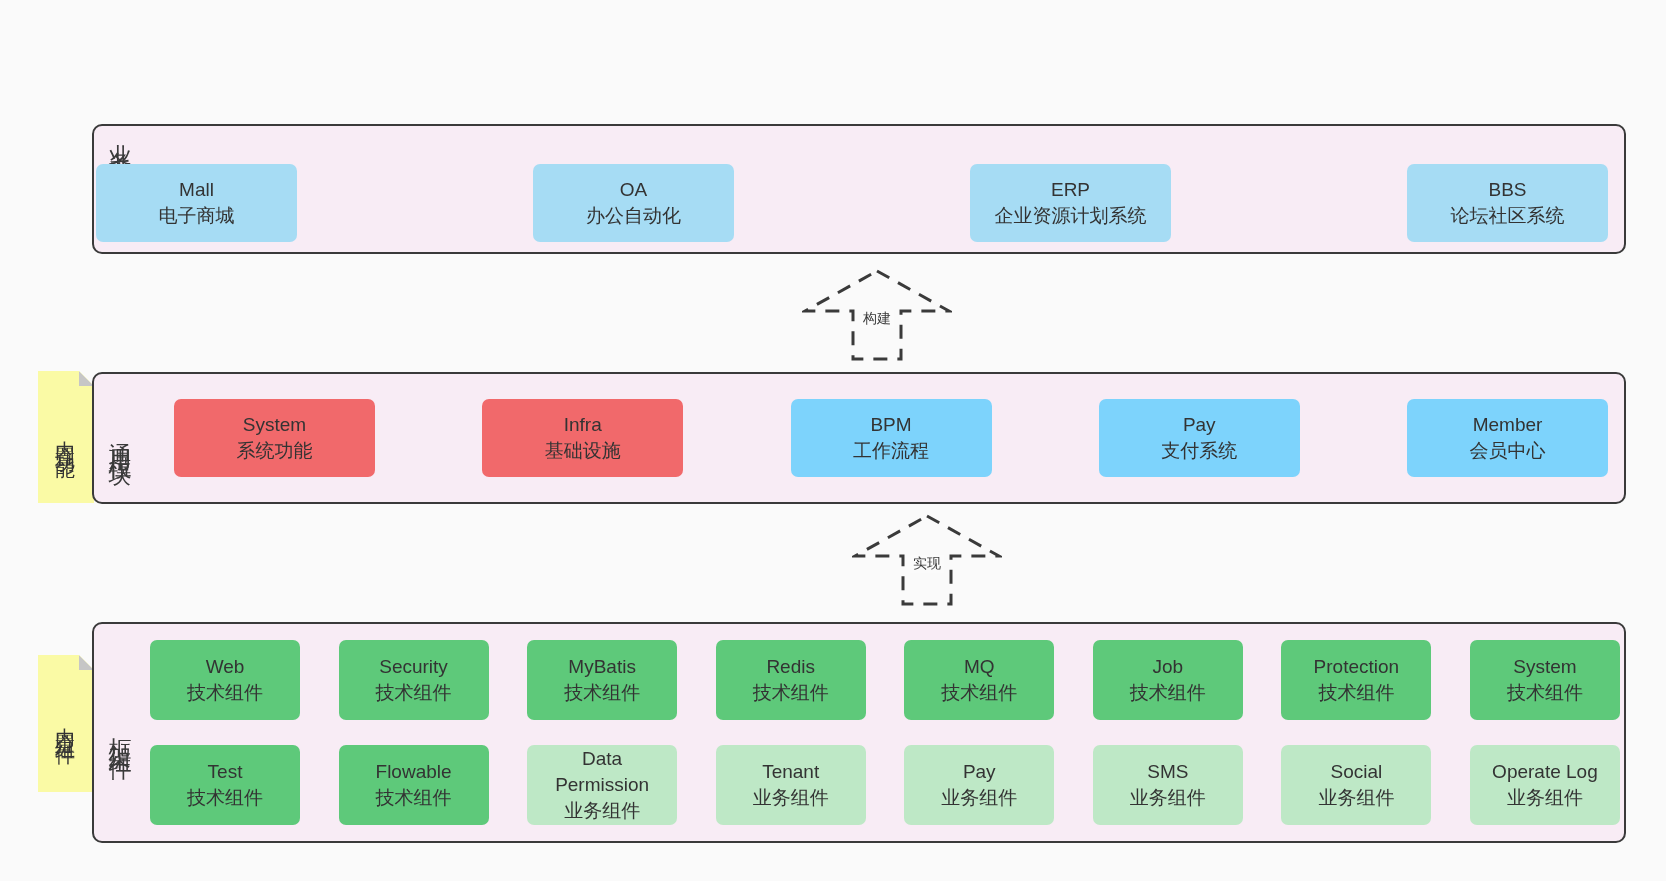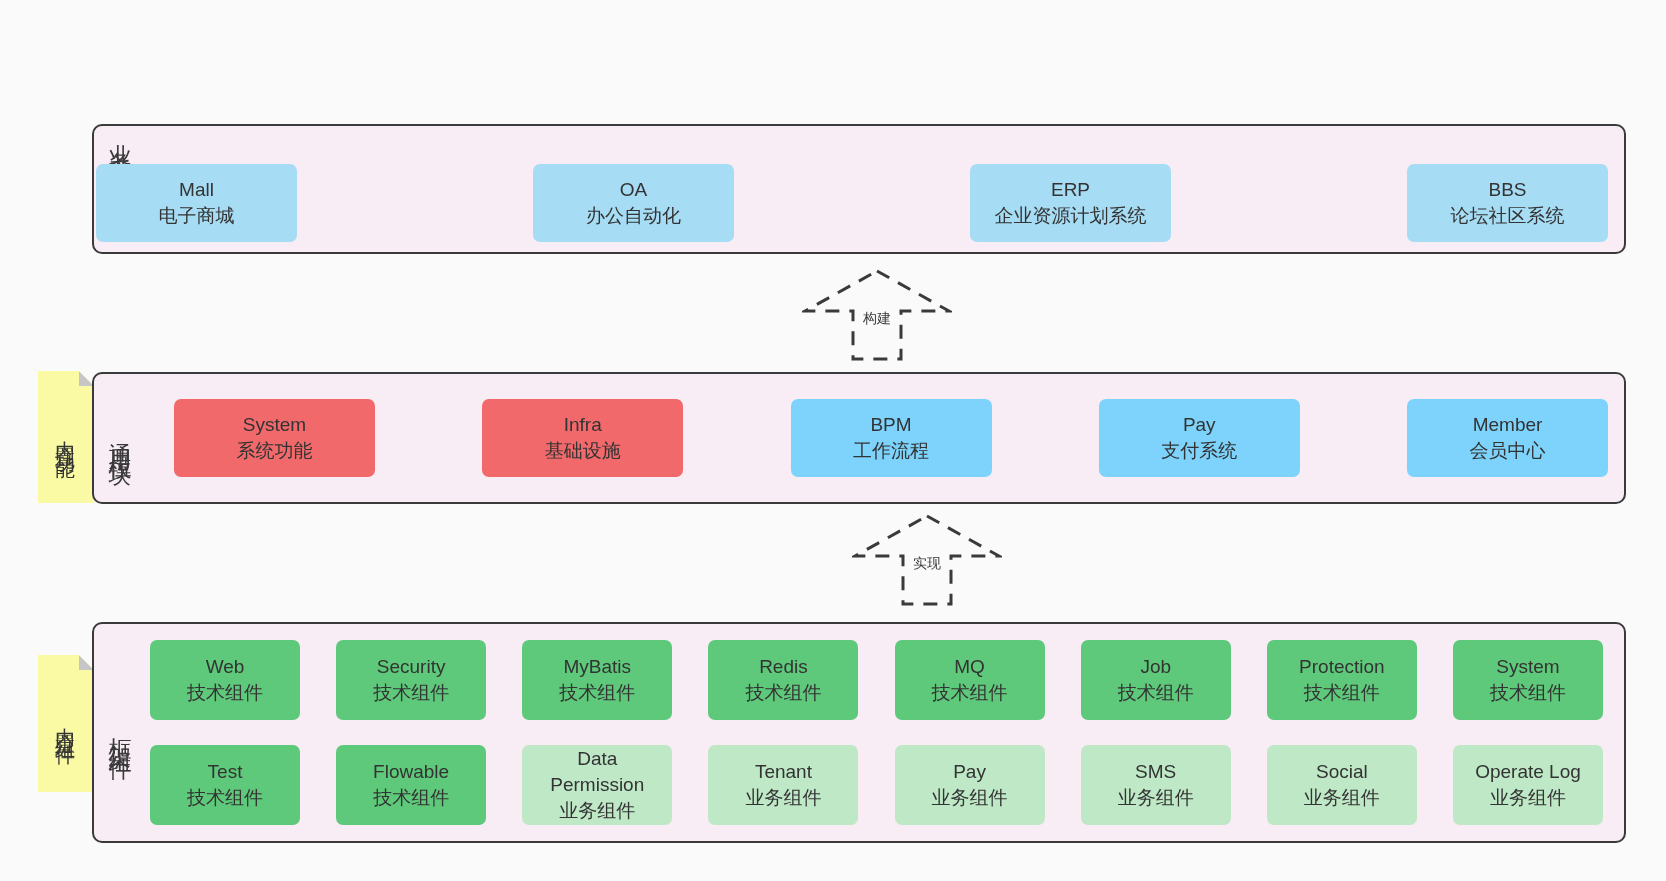--- a/index.html
+++ b/index.html
@@ -14,21 +14,21 @@
   .layer2{top:372px;height:132px;gap:24px;}
   .layer3{top:622px;height:221px;}
 
   .vlabel{width:54px;display:flex;align-items:center;justify-content:center;
           writing-mode:vertical-rl;text-orientation:upright;
           font-size:23px;letter-spacing:7px;color:#3a3a3a;}
 
   .boxes{flex:1;display:flex;align-items:center;justify-content:space-between;
          padding:0 16px 0 2px;}
   .rows{flex:1;display:flex;flex-direction:column;justify-content:center;
-        gap:25px;padding:0 21px 0 2px;}
+        gap:25px;padding:0 4px 0 2px;}
   .row{display:flex;justify-content:space-between;}
 
   .node{border-radius:7px;display:flex;flex-direction:column;align-items:center;
         justify-content:center;text-align:center;font-size:19px;line-height:26px;
         box-sizing:border-box;}
   .w6{width:201px;height:78px;}
   .w8{width:150px;height:80px;padding:0 10px;}
   .blue{background:#a6dcf4}.red{background:#f1696b}.pink{background:#7dd3fc}
   .green{background:#5ec97a}.lgreen{background:#bee8c6}
 

